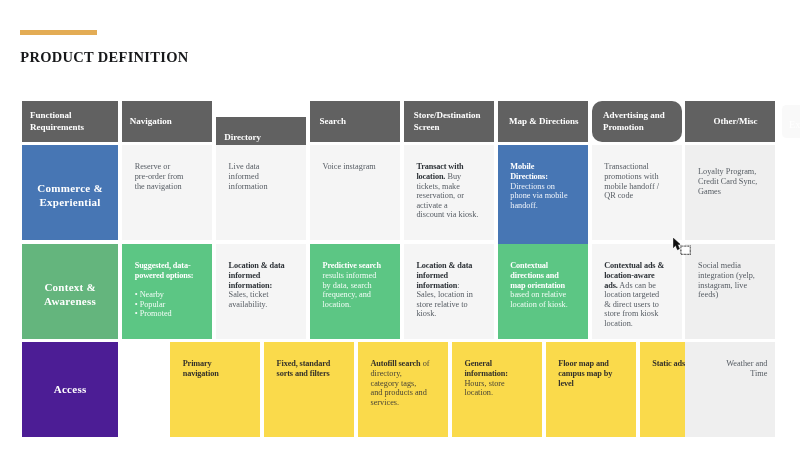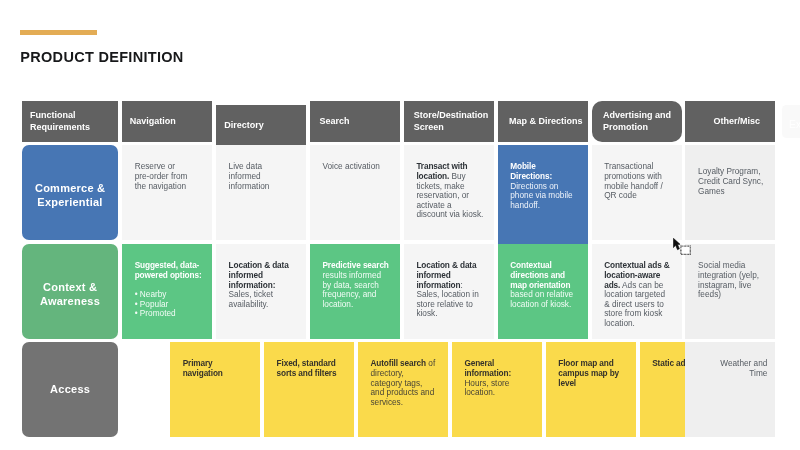--- a/index.html
+++ b/index.html
@@ -1,86 +1,86 @@
 <!DOCTYPE html>
 <html><head>
 <meta charset="utf-8">
 <title>Product Definition</title>
 <style>
   html,body{margin:0;padding:0;}
   body{width:800px;height:450px;background:#ffffff;overflow:hidden;
        font-family:"Liberation Sans",sans-serif;-webkit-font-smoothing:antialiased;}
-  .slide{position:absolute;left:0;top:0;width:800px;height:450px;background:#fff;}
+  .slide{position:absolute;left:0;top:0;width:800px;height:450px;background:#fff;font-family:Liberation Serif, serif;}
   .accent-bar{position:absolute;left:20px;top:30px;width:77px;height:4.5px;background:#e3ac55;}
   .slide-title{position:absolute;left:20.3px;top:50.4px;font-size:14.5px;font-weight:700;
     letter-spacing:0.3px;color:#17181a;white-space:nowrap;line-height:14.5px;}
   .matrix{position:absolute;left:22px;top:101px;}
   .cell{position:absolute;box-sizing:border-box;overflow:hidden;}
   .hdr{background:#616161;color:#fff;font-size:9px;font-weight:700;line-height:11.8px;
        padding:0 2px 0 8.1px;display:flex;align-items:center;white-space:pre;}
   .hdr.h1{padding-left:7.7px;}
   .hdr.h2{padding-left:8.4px;}
   .hdr.h3{padding-left:9.8px;}
   .hdr.h4{padding-left:10.1px;}
   .hdr.h5{padding-left:11.5px;}
   .hdr.h6{padding-left:11.5px;border-radius:10px;}
   .hdr.h7{padding-left:28px;}
   .rowlab{color:#fff;font-size:11px;font-weight:700;line-height:13.8px;letter-spacing:0.25px;text-align:center;text-indent:0.25px;
-       display:flex;align-items:center;justify-content:center;padding:0 6px;border-radius:7px;}
+       display:flex;align-items:center;justify-content:center;padding:0 6px;}
   .body-cell{font-size:8.25px;line-height:9.65px;padding:17.2px 8px 0 12.7px;color:#565c63;
              white-space:pre;}
   .body-cell b{color:#2d3237;font-weight:700;letter-spacing:-0.12px;}
   .body-cell.on-blue{color:#eef3fa;}
   .body-cell.on-blue b{color:#ffffff;}
   .body-cell.on-green{color:#f2fcf6;}
   .body-cell.on-green b{color:#ffffff;}
   .body-cell.on-yellow{color:#4a4535;margin-left:48px;}
   .body-cell.on-yellow b{color:#35322a;}
   .plain{background:#f5f5f5;}
   .misc{background:#efefef;}
   .lab0{background:#4776b4;padding-top:6.4px;}
   .lab1{background:#64b57d;padding-top:6.4px;}
-  .lab2{background:#737373;}
+  .lab2{background:#4c1d95;}
   .acc0{background:#4776b4;}
   .acc1{background:#5cc684;}
   .acc2{background:#fada4b;}
   .cursor{position:absolute;left:672.5px;top:238.3px;width:20px;height:18px;}
   .ghost-panel{position:absolute;left:781.6px;top:105.4px;width:40px;height:32.5px;
        background:#f9f9f9;border-radius:4.5px;}
   .ghost-label{position:absolute;left:7.3px;top:14.9px;color:#ffffff;font-size:10.2px;
        font-weight:400;line-height:10.2px;letter-spacing:0.2px;}
 </style>
 </head>
 <body>
 
 <div class="slide">
   <div class="accent-bar"></div>
   <div class="slide-title">PRODUCT DEFINITION</div>
   <div class="matrix">
 
     <div class="cell hdr" style="left:0px;top:0px;width:96px;height:41px">Functional
 Requirements</div>
     <div class="cell hdr h1" style="left:100px;top:0px;width:90px;height:41px">Navigation</div>
-    <div class="cell hdr h2" style="left:193.9px;top:4px;width:90px;height:41px">Directory</div>
+    <div class="cell hdr h2" style="left:193.9px;top:16px;width:90px;height:41px">Directory</div>
     <div class="cell hdr h3" style="left:287.8px;top:0px;width:90px;height:41px">Search</div>
     <div class="cell hdr h4" style="left:381.7px;top:0px;width:90px;height:41px">Store/Destination
 Screen</div>
     <div class="cell hdr h5" style="left:475.6px;top:0px;width:90px;height:41px">Map &amp; Directions</div>
     <div class="cell hdr h6" style="left:569.5px;top:0px;width:90px;height:41px">Advertising and
 Promotion</div>
     <div class="cell hdr h7" style="left:663.4px;top:0px;width:90px;height:41px">Other/Misc</div>
 
     <div class="cell rowlab lab0" style="left:0px;top:44px;width:96px;height:95px">Commerce &amp; Experiential</div>
     <div class="cell body-cell plain" style="left:100px;top:44px;width:90px;height:95px;"><span>Reserve or
 pre-order from
 the navigation</span></div>
     <div class="cell body-cell plain" style="left:193.9px;top:44px;width:90px;height:95px;"><span>Live data
 informed
 information</span></div>
-    <div class="cell body-cell plain" style="left:287.8px;top:44px;width:90px;height:95px;"><span>Voice activation</span></div>
+    <div class="cell body-cell plain" style="left:287.8px;top:44px;width:90px;height:95px;"><span>Voice instagram</span></div>
     <div class="cell body-cell plain" style="left:381.7px;top:44px;width:90px;height:95px;"><b>Transact with
 location.</b><span> Buy
 tickets, make
 reservation, or
 activate a
 discount via kiosk.</span></div>
     <div class="cell body-cell acc0 on-blue" style="left:475.6px;top:44px;width:90px;height:123px;"><b>Mobile
 Directions:</b><span>
 Directions on
 phone via mobile

